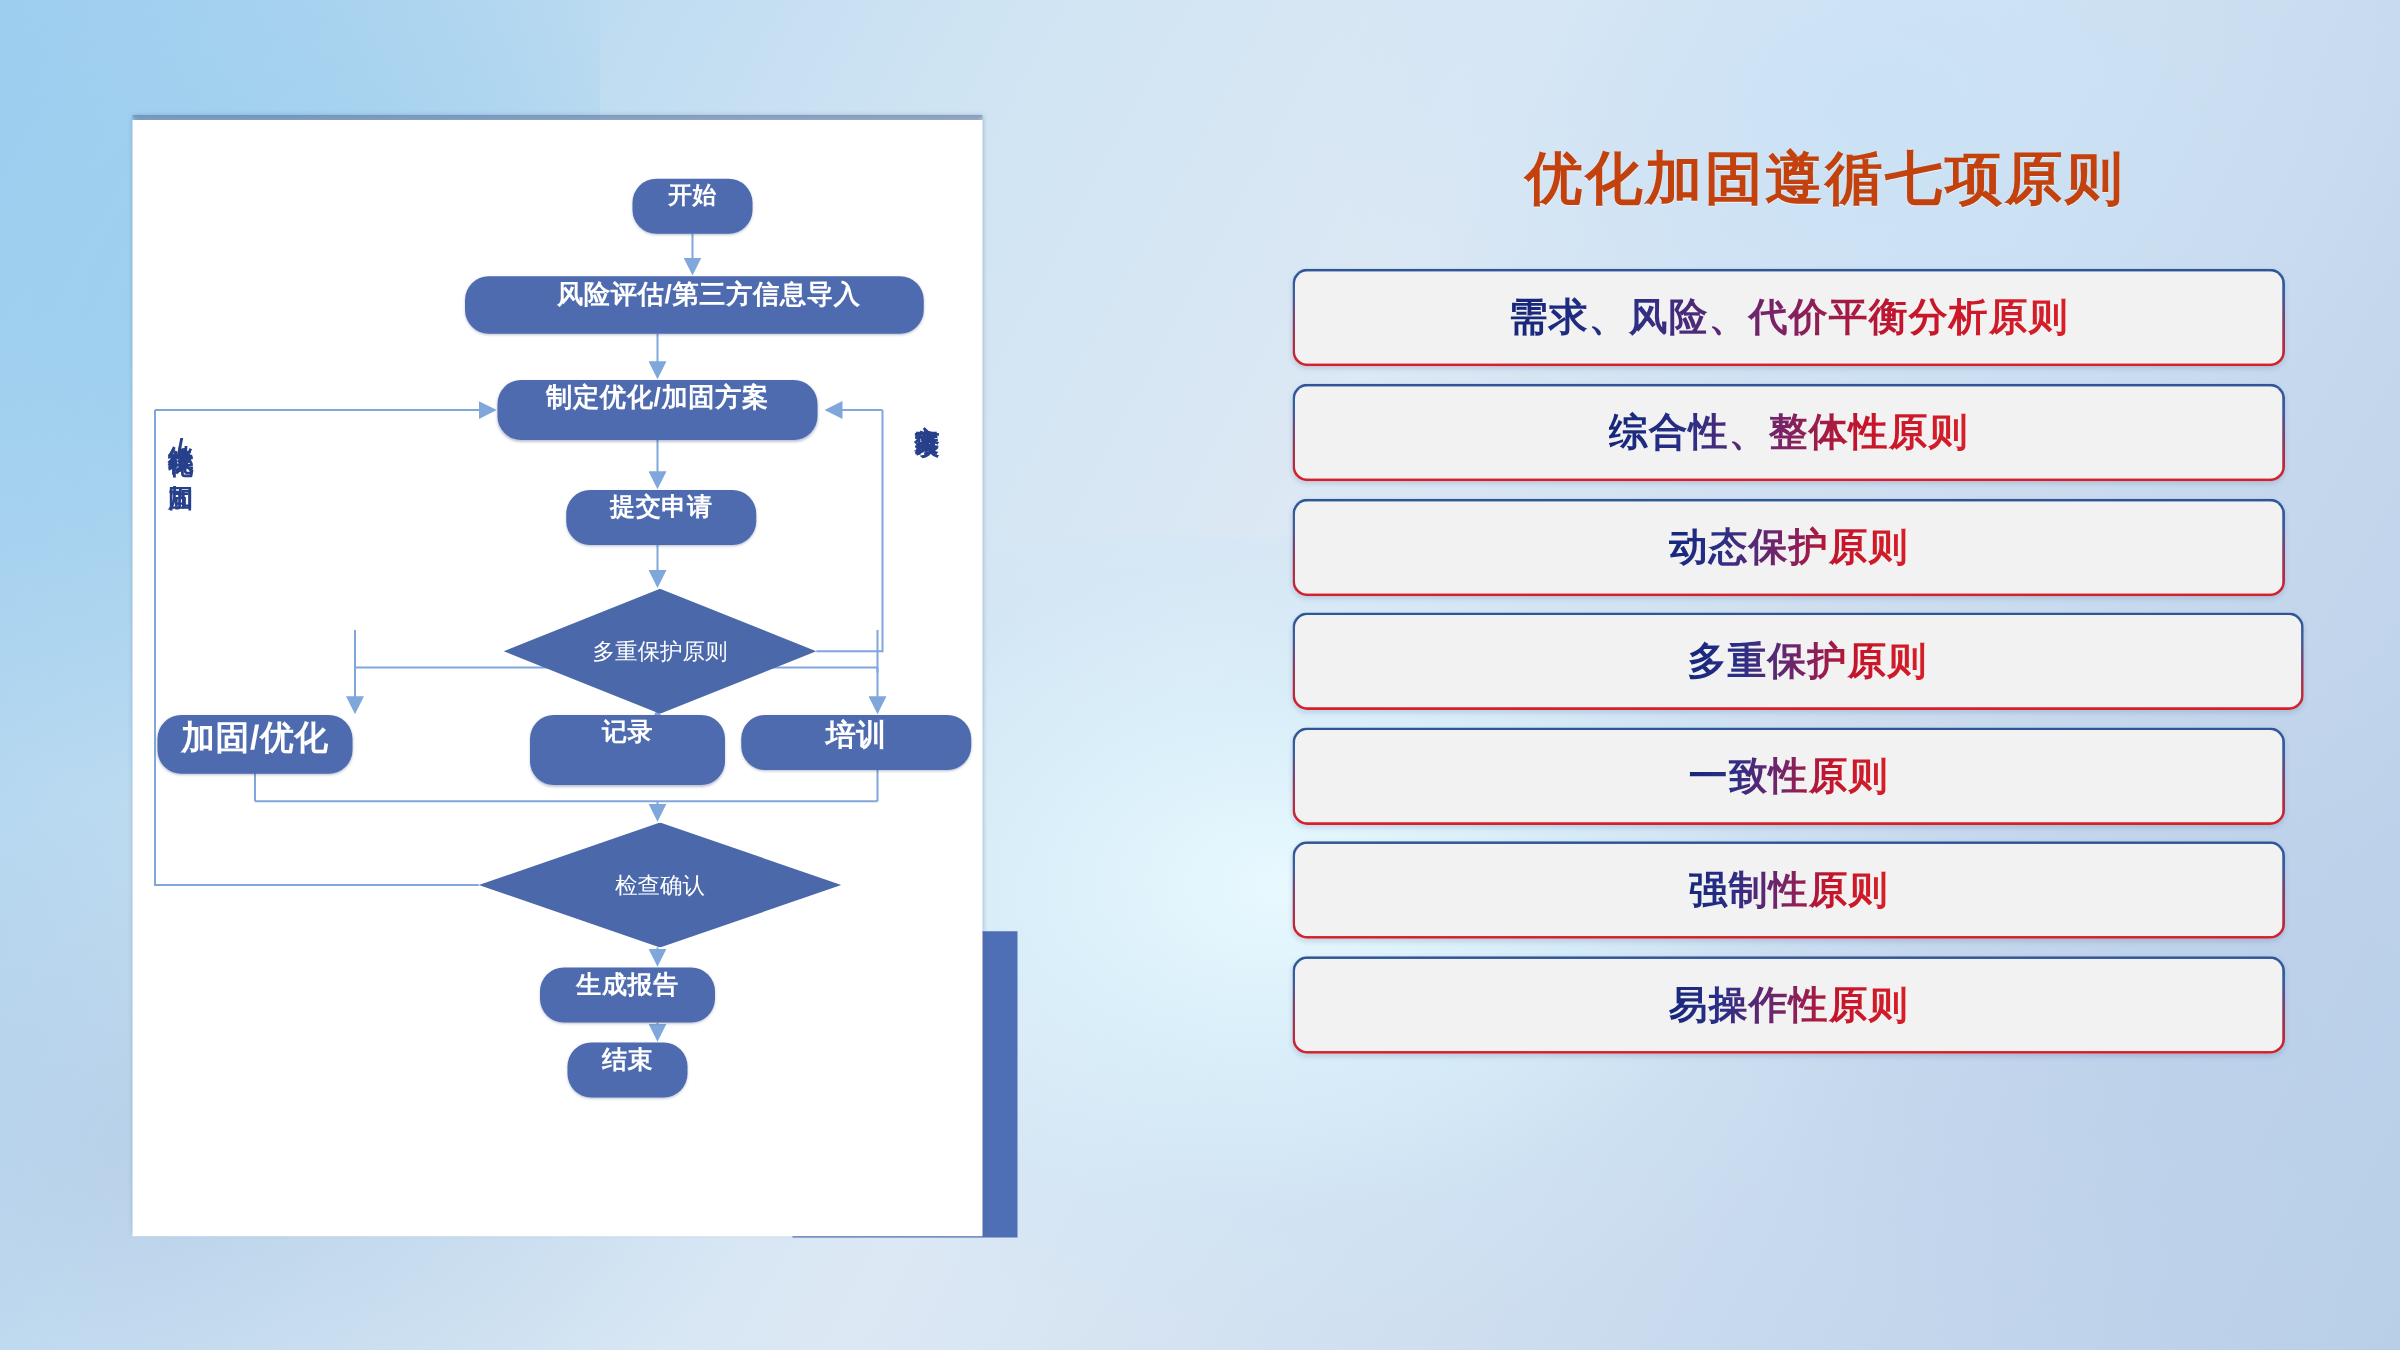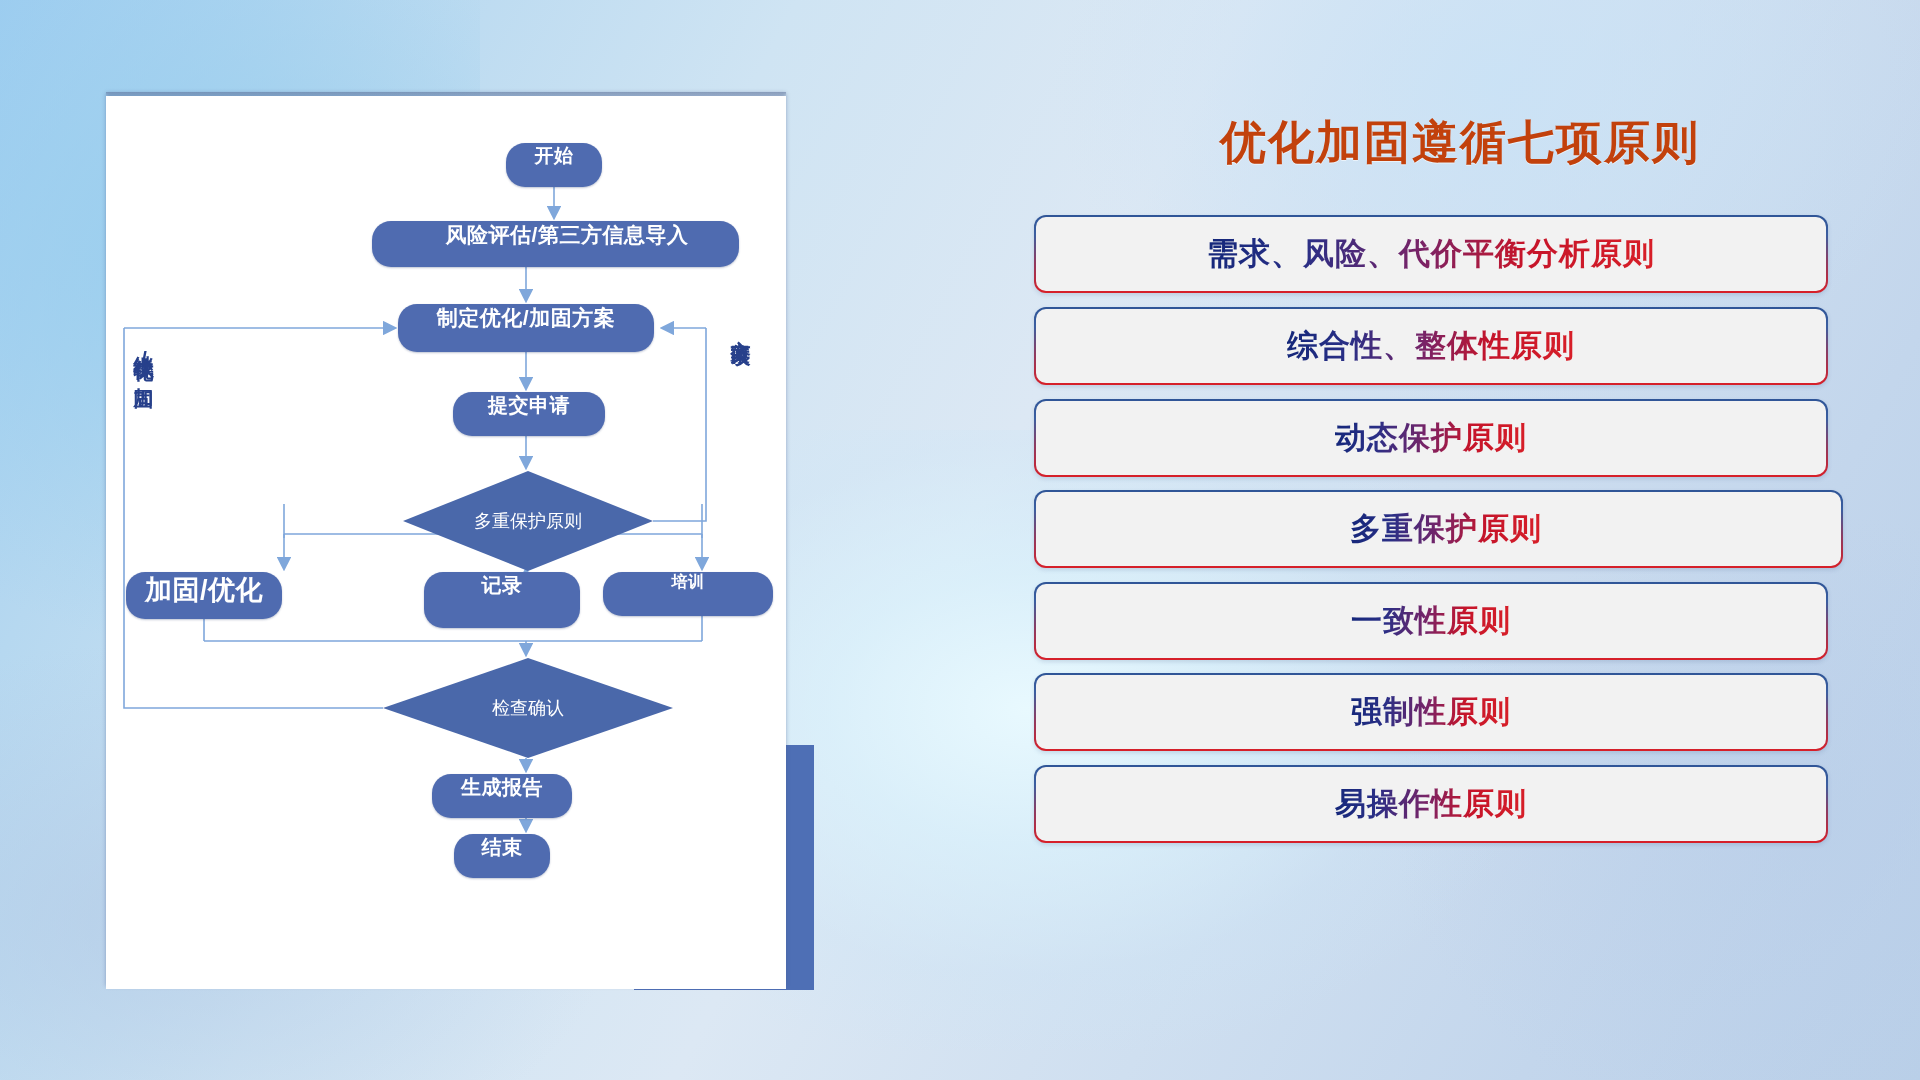--- a/index.html
+++ b/index.html
@@ -138,21 +138,21 @@
       <span class="dshape"></span>
       <span class="dlabel">多重保护原则</span>
     </div>
 
     <div class="node" style="left:20px;top:476px;width:156px;height:47px;font-size:27px;">
       <span>加固/优化</span>
     </div>
     <div class="node" style="left:318px;top:476px;width:156px;height:56px;font-size:20px;">
       <span>记录</span>
     </div>
-    <div class="node" style="left:497px;top:476px;width:170px;height:44px;font-size:16px;">
+    <div class="node" style="left:487px;top:476px;width:184px;height:44px;font-size:24px;">
       <span>培训</span>
     </div>
 
     <div class="diamond" style="left:277px;top:562px;width:290px;height:100px;font-size:18px;">
       <span class="dshape"></span>
       <span class="dlabel">检查确认</span>
     </div>
 
     <div class="node" style="left:326px;top:678px;width:140px;height:44px;font-size:20px;">
       <span>生成报告</span>

